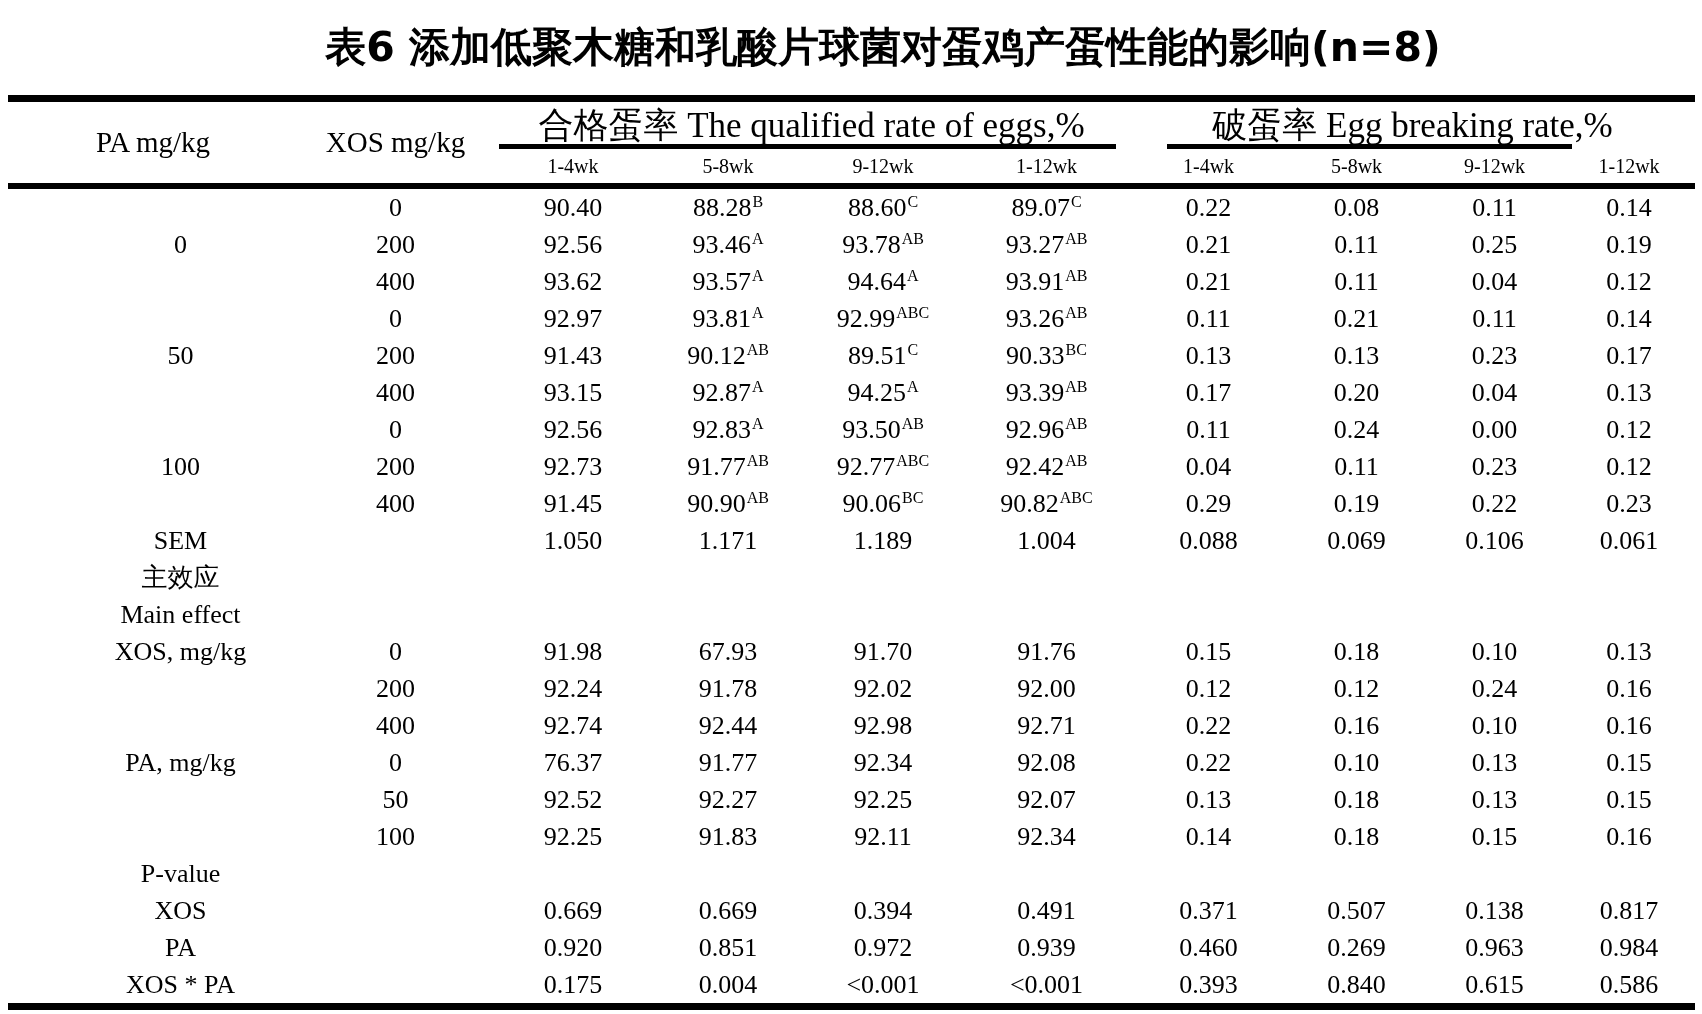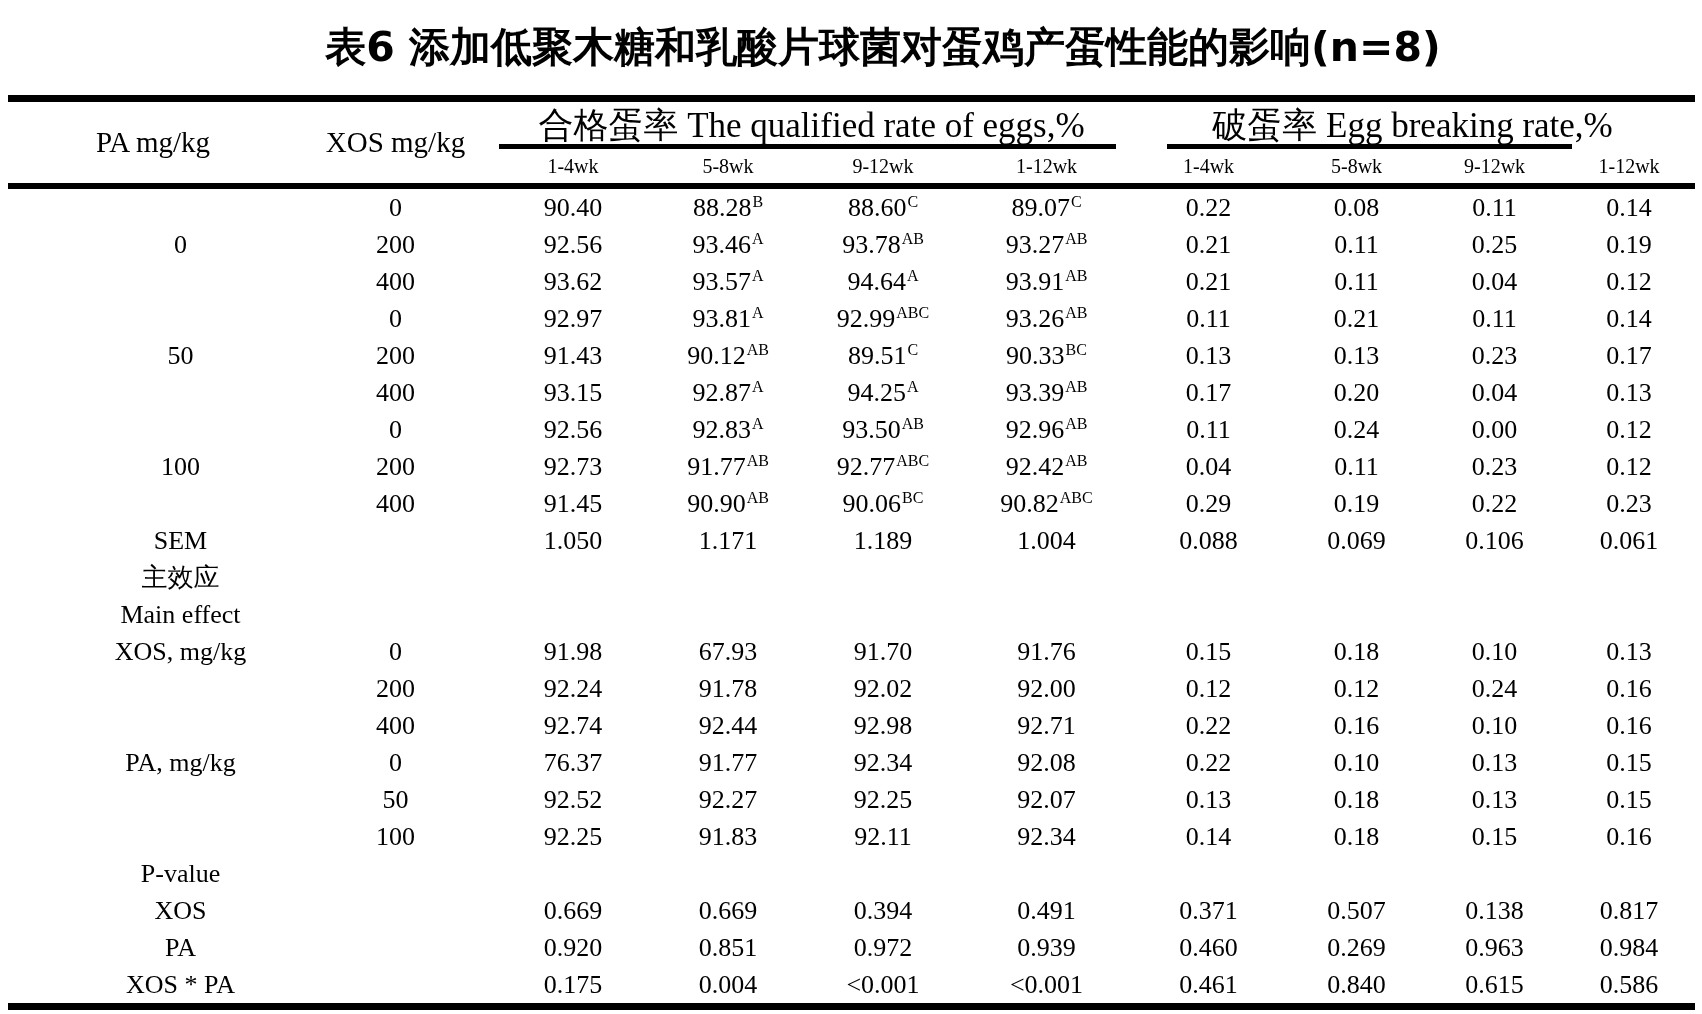--- a/index.html
+++ b/index.html
@@ -334,21 +334,21 @@
           <td>0.963</td>
           <td>0.984</td>
         </tr>
         <tr>
           <td>XOS * PA</td>
           <td></td>
           <td>0.175</td>
           <td>0.004</td>
           <td>&lt;0.001</td>
           <td>&lt;0.001</td>
-          <td>0.461</td>
+          <td>0.393</td>
           <td>0.840</td>
           <td>0.615</td>
           <td>0.586</td>
         </tr>
       </tbody>
   </table>
 
 </div>
 
 </body></html>

